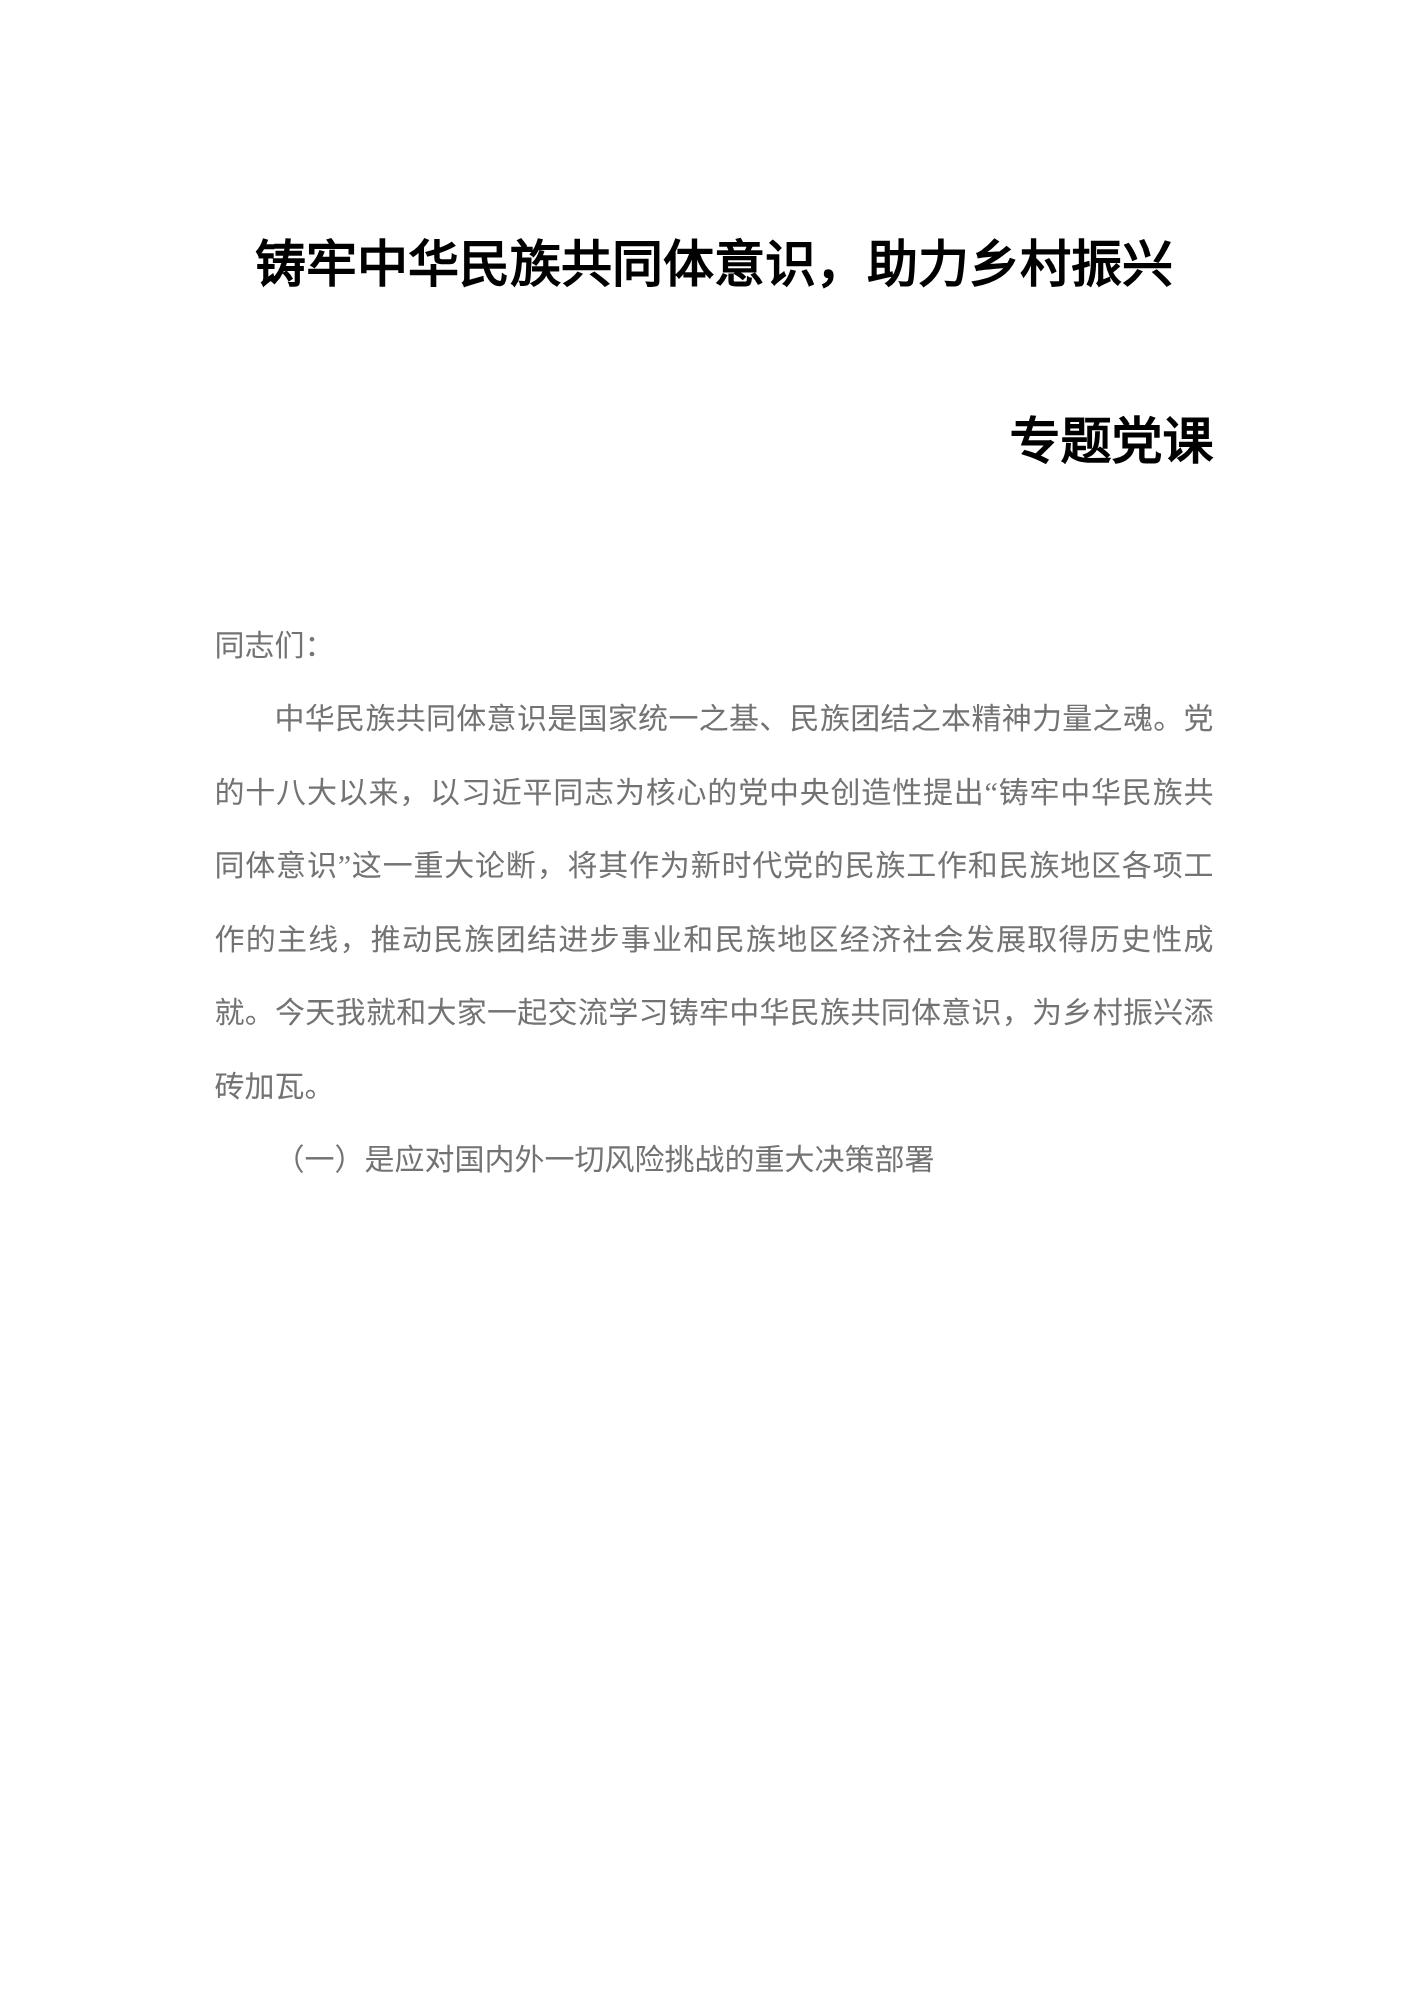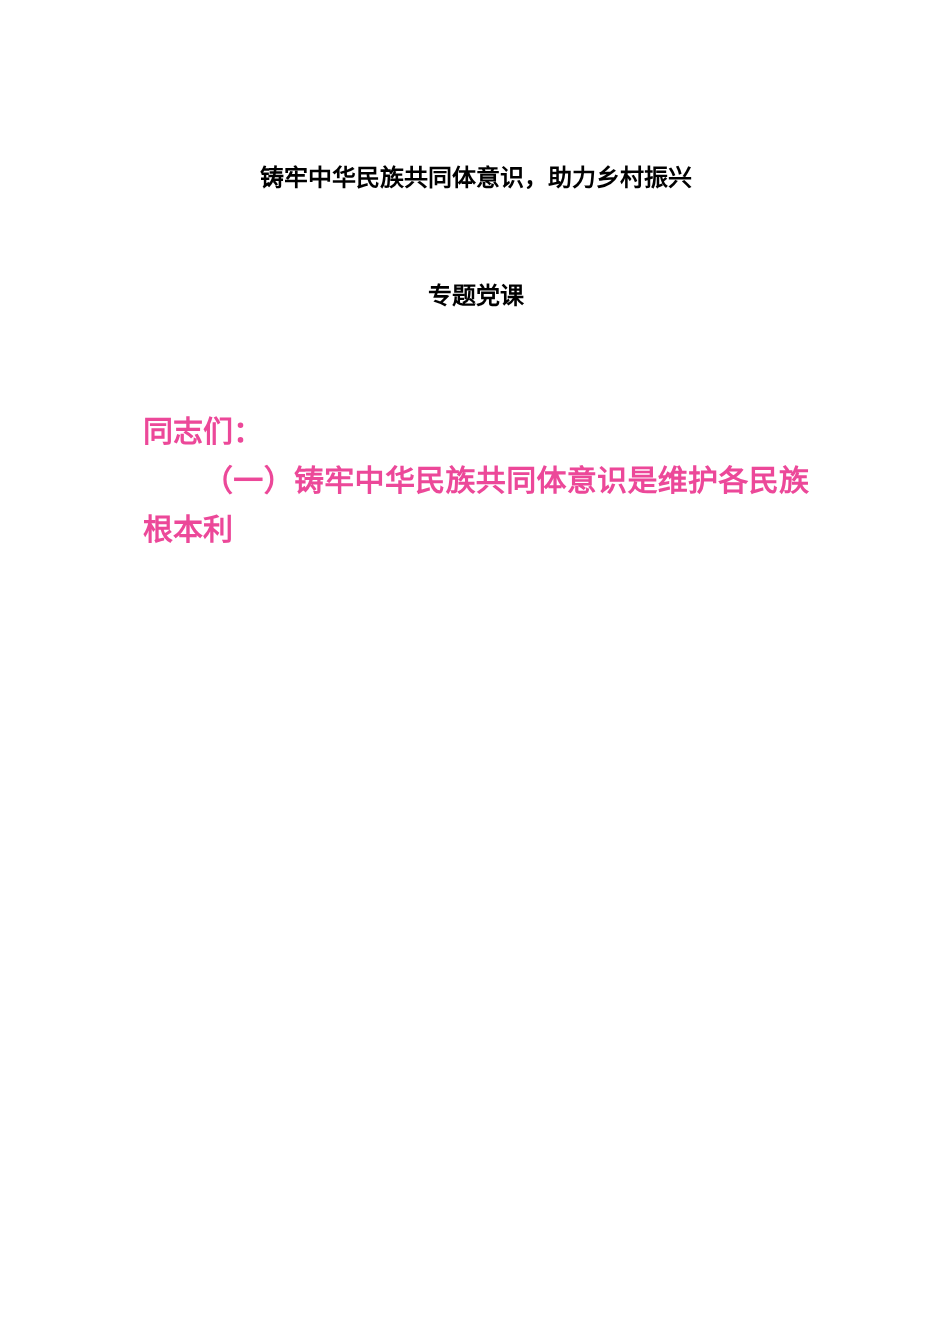--- a/index.html
+++ b/index.html
@@ -17,45 +17,45 @@
     font-family: "Liberation Serif", serif;
   }
   .content {
     position: absolute;
     left: 143px;
     top: 0;
     width: 666px;
   }
   .doc-title-line {
     margin: 0;
-    font-size: 24px;
+    font-size: 34px;
     line-height: 40px;
     font-weight: bold;
     text-align: center;
     letter-spacing: 0;
     white-space: nowrap;
   }
   .doc-title-line.first {
     margin-top: 158px;
   }
   .doc-title-line.second {
     margin-top: 78px;
+    text-align: right;
   }
   .body-text {
     margin-top: 91px;
   }
   .para {
     margin: 0;
-    font-size: 30px;
+    font-size: 20px;
     line-height: 49px;
     text-align: justify;
     text-justify: inter-character;
     word-break: normal;
-    color: #ec4899;
-    font-weight: bold;
+    color: #737373;
   }
   .para.indent {
     text-indent: 2em;
   }
   .para.section-heading {
     margin-top: 10px;
   }
 </style>
 </head>
 <body>
@@ -64,20 +64,21 @@
   <div class="content">
 
     <div class="doc-title-line first">铸牢中华民族共同体意识，助力乡村振兴</div>
 
     <div class="doc-title-line second">专题党课</div>
 
     <div class="body-text">
 
       <p class="para">同志们：</p>
 
+      <p class="para indent">中华民族共同体意识是国家统一之基、民族团结之本精神力量之魂。党的十八大以来，以习近平同志为核心的党中央创造性提出“铸牢中华民族共同体意识”这一重大论断，将其作为新时代党的民族工作和民族地区各项工作的主线，推动民族团结进步事业和民族地区经济社会发展取得历史性成就。今天我就和大家一起交流学习铸牢中华民族共同体意识，为乡村振兴添砖加瓦。</p>
 
 
 
-      <p class="para indent">（一）铸牢中华民族共同体意识是维护各民族根本利</p>
+      <p class="para indent">（一）是应对国内外一切风险挑战的重大决策部署</p>
 
     </div>
   </div>
 </div>
 
 </body></html>

